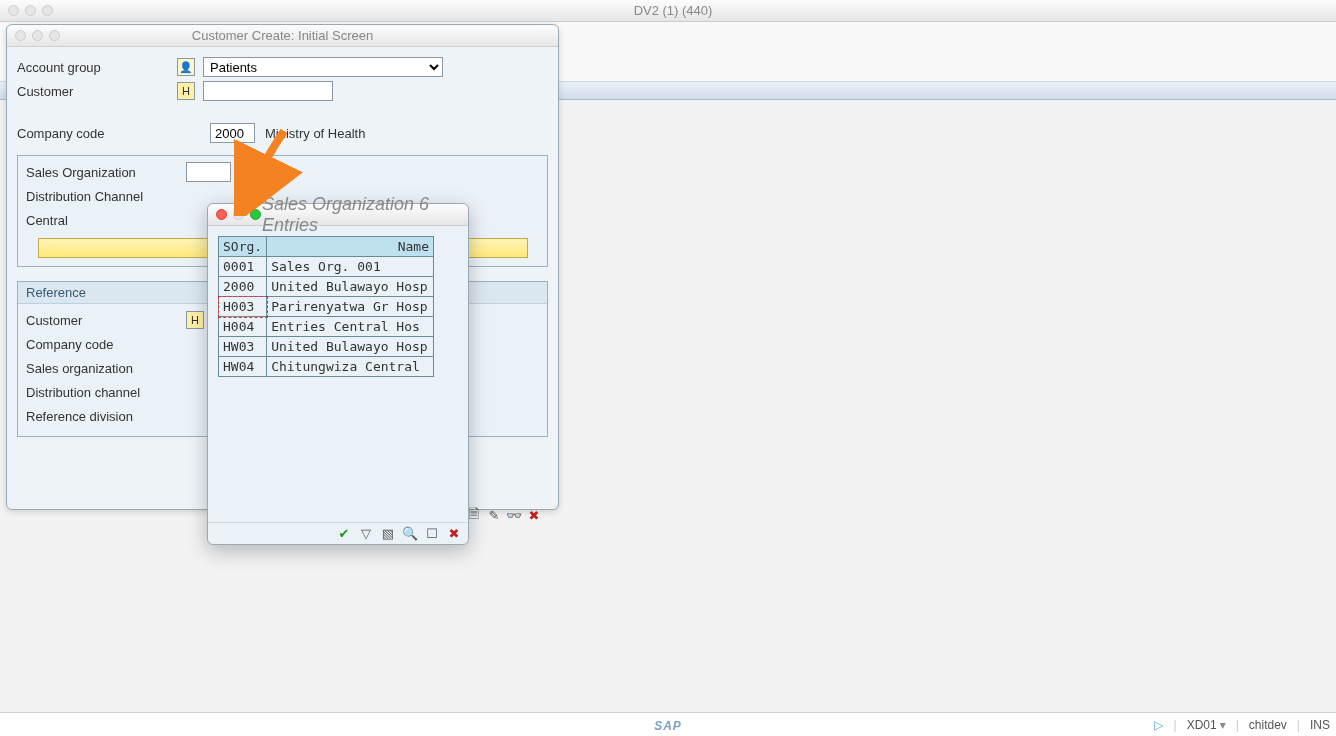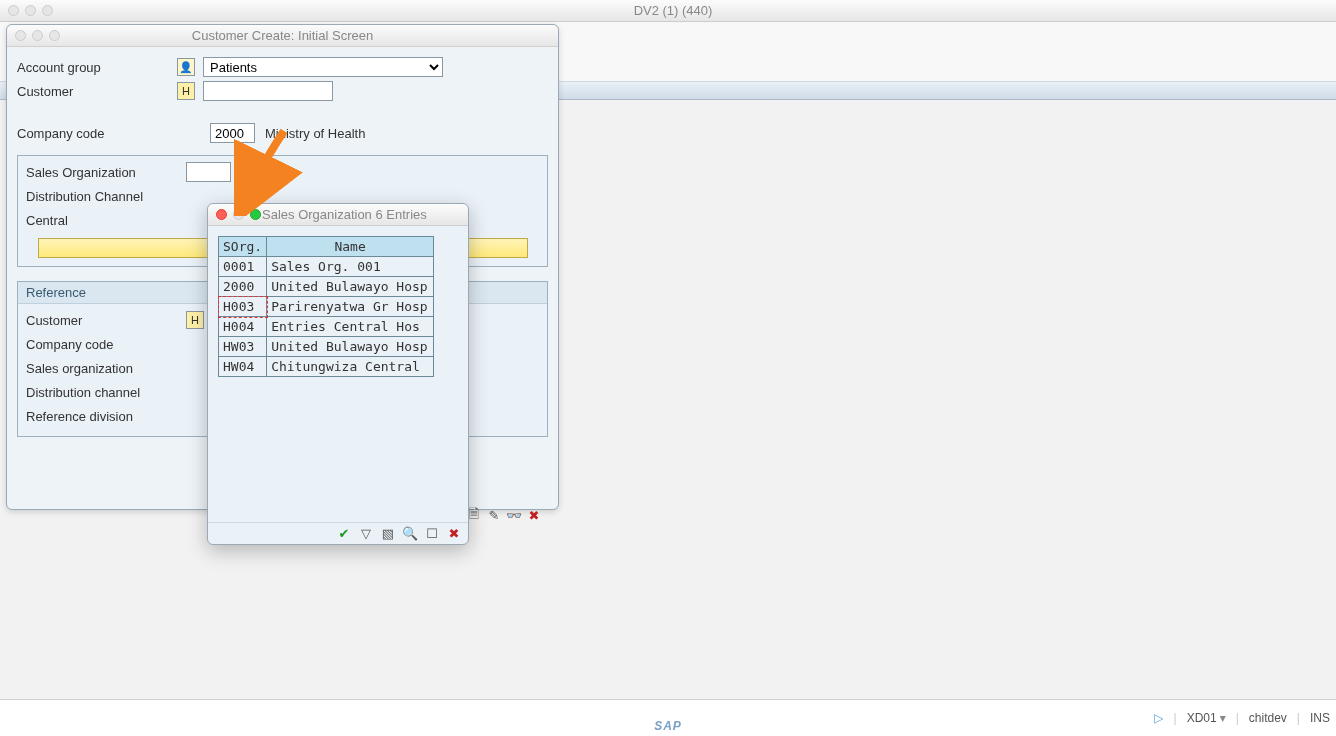--- a/index.html
+++ b/index.html
@@ -27,37 +27,37 @@
   .cc-name { margin-left:10px;}
   .group { border:1px solid #9bb0c1; margin-top:10px; background:#eaf1f7;}
   .group-title { background:#dbe7f0; border-bottom:1px solid #c0cfda; padding:3px 8px; color:#3a5a73; font-size:13px;}
   .group-body { padding:4px 8px 8px 8px;}
   .allbtn { display:block; margin:6px auto 0 auto; width:490px; height:20px; background:linear-gradient(#fff4b7,#ffe97a); border:1px solid #c0a94d; font-size:12px; text-align:center; line-height:18px;}
   
   .popup { position:absolute; left:207px; top:203px; width:262px; height:342px; background:#eaf1f7; border:1px solid #9aa9b6; border-radius:6px; box-shadow:0 6px 20px rgba(0,0,0,.25); z-index:10;}
   .popup-titlebar { height:22px; background:linear-gradient(#fcfcfc,#e6e6e6); border-bottom:1px solid #cfcfcf; border-radius:6px 6px 0 0; display:flex; align-items:center; position:relative;}
   .popup-titlebar .traffic .red { background:#ff5f57; border-color:#e33e32;}
   .popup-titlebar .traffic .grn { background:#28c840; border-color:#17a82d;}
-  .popup-titlebar .title { position:absolute; left:40px; right:0; text-align:left; padding-left:14px; color:#888; font-size:13px;}
+  .popup-titlebar .title { position:absolute; left:40px; right:0; text-align:left; padding-left:14px; color:#888; font-size:18px;font-style:italic;}
   .popup-body { padding:10px; height:calc(100% - 44px); font-family:"Menlo","Courier New",monospace; font-size:13px;}
   table.data { border-collapse:collapse; width:216px; background:#eaf1f7;}
-  table.data th { background:#bfe1ef; border:1px solid #6a8a99; padding:2px 4px; text-align:center; font-weight:normal; font-family:"Menlo",monospace;}
+  table.data th { background:#bfe1ef; border:1px solid #6a8a99; padding:2px 4px; text-align:right; font-weight:normal; font-family:"Menlo",monospace;}
   table.data td { border:1px solid #6a8a99; padding:2px 4px; white-space:nowrap; font-family:"Menlo",monospace;}
   .sel td:first-child { outline:1px dashed #d33;}
   .popup-toolbar { height:22px; border-top:1px solid #cfd8e0; display:flex; justify-content:flex-end; align-items:center; gap:6px; padding:0 6px;}
   .ticon { width:16px; height:16px; display:inline-flex; align-items:center; justify-content:center; font-size:13px; color:#555; cursor:pointer;}
   .green { color:#1a9a1a;}
   .redx { color:#c02020;}
   
   .side-tools { position:absolute; left:466px; top:507px; display:flex; gap:4px; z-index:5;}
   .side-tools .ticon { border:0;}
   
   .arrow { position:absolute; left:234px; top:126px; z-index:20; pointer-events:none;}
   
-  .statusbar { position:absolute; left:0; right:0; bottom:0; height:37px; background:#fff; border-top:1px solid #d0d0d0; display:flex; align-items:center; justify-content:space-between; padding:0 6px; font-size:12px; color:#555;}
+  .statusbar { position:absolute; left:0; right:0; bottom:0; height:24px; background:#fff; border-top:1px solid #d0d0d0; display:flex; align-items:center; justify-content:space-between; padding:0 6px; font-size:12px; color:#555;}
   .statusbar .right { display:flex; gap:10px; align-items:center;}
   .sap-logo { position:absolute; left:50%; transform:translateX(-50%); bottom:3px; font-weight:bold; font-style:italic; color:#7aa0c4; letter-spacing:1px;}
   .sep { color:#ccc;}
   .tri { color:#5aa0d8;}
   .dd::after { content:"▾"; margin-left:3px; color:#888;}
 </style>
 </head>
 <body>
 
 <div class="outer-window">

